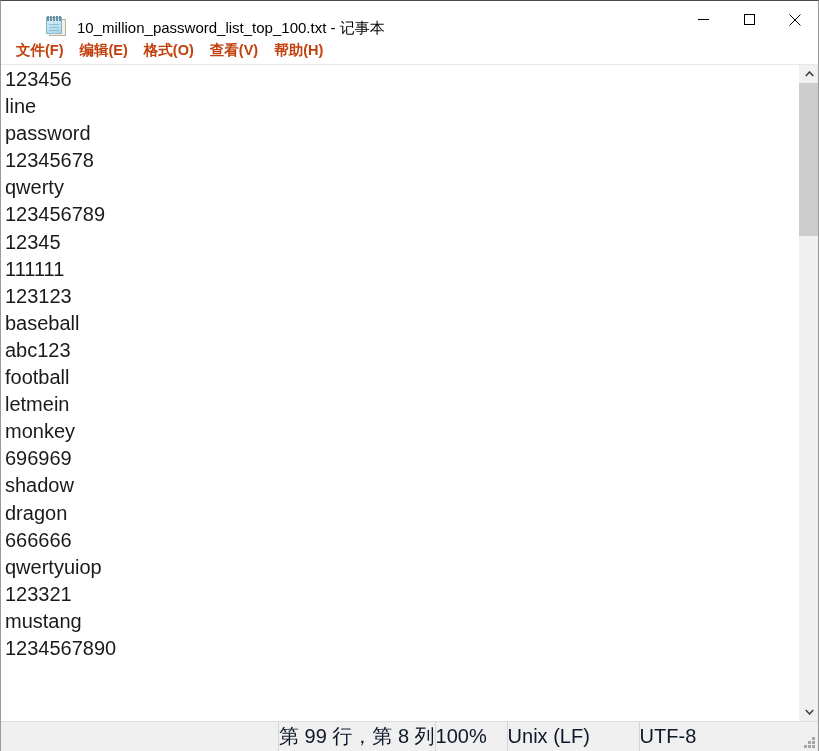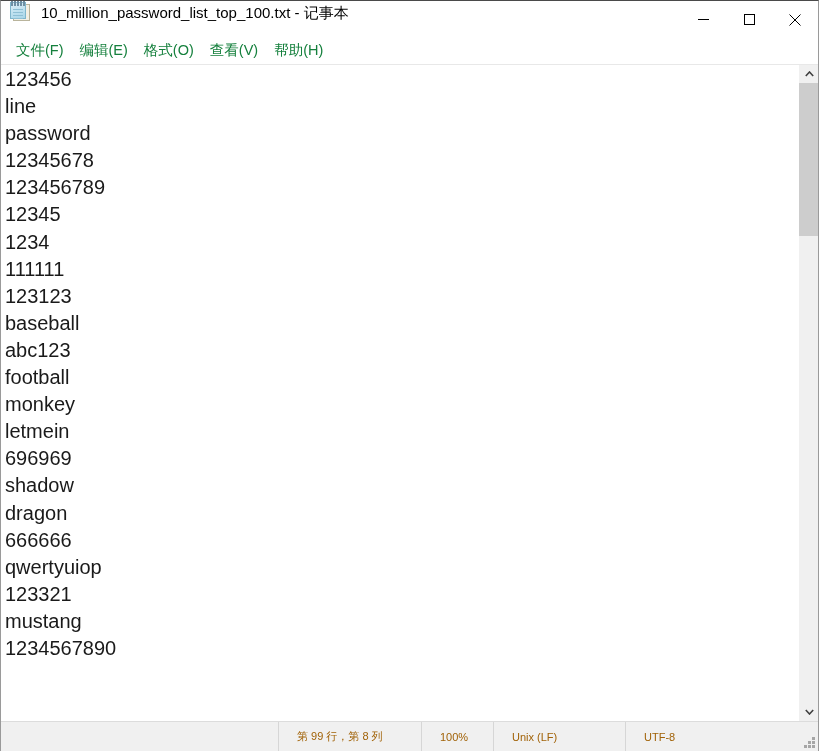--- a/index.html
+++ b/index.html
@@ -29,21 +29,22 @@
     flex-direction: column;
   }
 
   
   .titlebar {
     position: relative;
     height: 37px;
     min-height: 37px;
     background: #ffffff;
     display: flex;
-    align-items: flex-start;
+    align-items: flex-end;
+    margin-left: 36px;
   }
   .title-left {
     display: flex;
     align-items: center;
     padding-left: 9px;
     flex: 1;
     min-width: 0;
   }
   .app-icon {
     width: 22px;
@@ -119,24 +120,25 @@
     min-height: 27px;
     background: #ffffff;
     display: flex;
     align-items: center;
     padding-left: 7px;
     border-bottom: 1px solid #e8e8e8;
     box-sizing: border-box;
   }
   .menu-item {
     font-size: 14.5px;
-    color: #15803d;
+    color: #c2410c;
     padding: 2px 8px 3px 8px;
     white-space: nowrap;
     line-height: 1;
+    font-weight: bold;
   }
 
   
   .content {
     position: relative;
     flex: 1 1 auto;
     background: #ffffff;
     display: flex;
     overflow: hidden;
     gap: 16px;
@@ -197,23 +199,23 @@
     position: relative;
   }
   .status-spacer {
     width: 277px;
     flex: 0 0 277px;
   }
   .status-cell {
     display: flex;
     align-items: center;
     border-left: 1px solid #d6d6d6;
-    font-size: 11px;
-    color: #a16207;
-    padding-left: 18px;
+    font-size: 20px;
+    color: #0f172a;
+    padding-left: 0;
     box-sizing: border-box;
     white-space: nowrap;
   }
   .cell-lncol { flex: 0 0 143px; }
   .cell-zoom  { flex: 0 0 72px; }
   .cell-eol   { flex: 0 0 132px; }
   .cell-enc   { flex: 1 1 auto; }
   .grip {
     position: absolute;
     right: 3px;
@@ -281,30 +283,30 @@
     <div class="menu-item">查看(V)</div>
     <div class="menu-item">帮助(H)</div>
   </div>
 
   <div class="content">
     <div class="textarea" id="text-body">
         <div class="text-line">123456</div>
         <div class="text-line">line</div>
         <div class="text-line">password</div>
         <div class="text-line">12345678</div>
+        <div class="text-line">qwerty</div>
         <div class="text-line">123456789</div>
         <div class="text-line">12345</div>
-        <div class="text-line">1234</div>
         <div class="text-line">111111</div>
         <div class="text-line">123123</div>
         <div class="text-line">baseball</div>
         <div class="text-line">abc123</div>
         <div class="text-line">football</div>
+        <div class="text-line">letmein</div>
         <div class="text-line">monkey</div>
-        <div class="text-line">letmein</div>
         <div class="text-line">696969</div>
         <div class="text-line">shadow</div>
         <div class="text-line">dragon</div>
         <div class="text-line">666666</div>
         <div class="text-line">qwertyuiop</div>
         <div class="text-line">123321</div>
         <div class="text-line">mustang</div>
         <div class="text-line">1234567890</div>
       </div>
 

